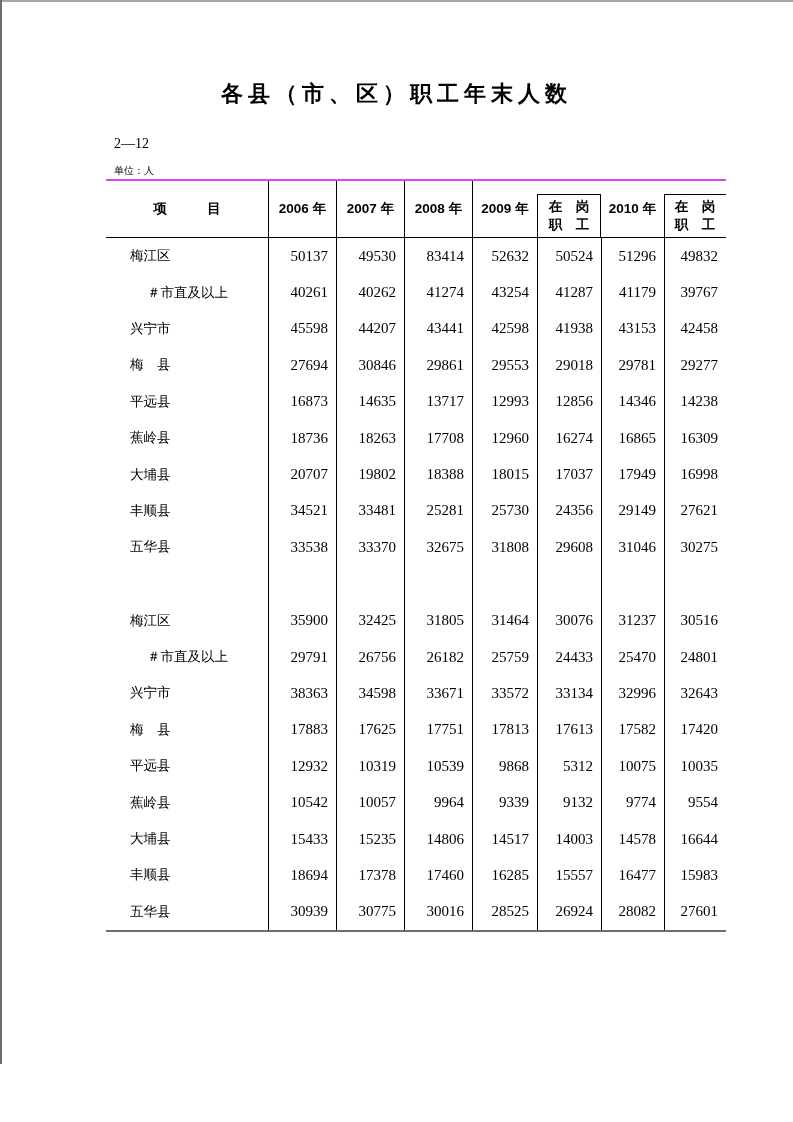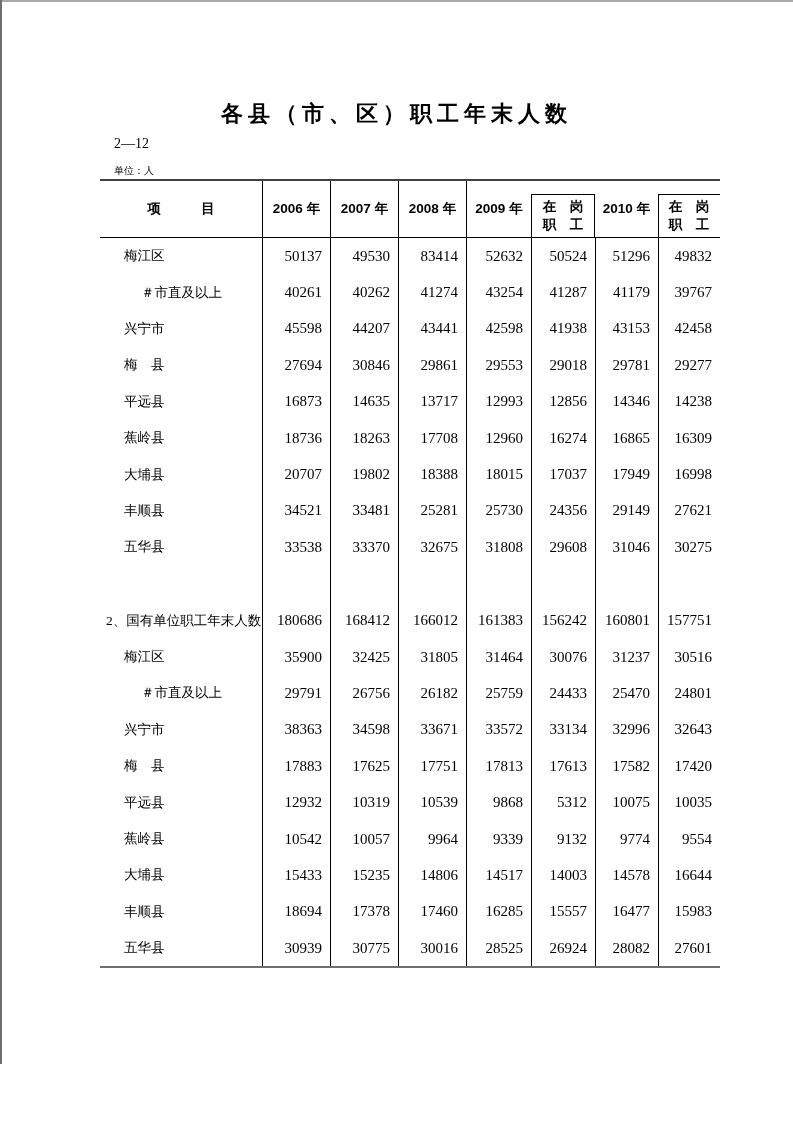--- a/index.html
+++ b/index.html
@@ -1,28 +1,28 @@
 <!DOCTYPE html>
 <html><head>
 <meta charset="utf-8">
 <style>
   html,body{margin:0;padding:0;background:#fff;}
   .page{position:relative;width:793px;height:1122px;background:#ffffff;overflow:hidden;
         font-family:"Liberation Serif","DejaVu Serif",serif;color:#000;}
   .edge-top{position:absolute;top:0;left:0;width:793px;height:2px;background:#a8a8a8;}
   .edge-left{position:absolute;top:0;left:0;width:2px;height:1064px;background:#6e6e6e;}
-  .title{position:absolute;top:99px;left:0;width:793px;text-align:center;
+  .title{position:absolute;top:79px;left:0;width:793px;text-align:center;
          font-family:"Liberation Sans","DejaVu Sans",sans-serif;
          font-weight:bold;font-size:22px;letter-spacing:5px;white-space:nowrap;}
   .table-code{position:absolute;top:136px;left:114px;font-size:14px;}
   .unit-label{position:absolute;top:164px;left:114px;font-size:10px;}
 
-  table.stat{position:absolute;top:179px;left:100px;width:620px;table-layout:fixed;
+  table.stat{position:absolute;top:179px;left:106px;width:620px;table-layout:fixed;
              border-collapse:separate;border-spacing:0;
-             border-top:2px solid #404040;border-bottom:2px solid #6f6f6f;}
+             border-top:2px solid #d946ef;border-bottom:2px solid #6f6f6f;}
   th{padding:0;font-family:"Liberation Sans","DejaVu Sans",sans-serif;
      font-weight:bold;font-size:13.5px;height:56px;vertical-align:middle;
      border-bottom:1px solid #000;white-space:nowrap;overflow:hidden;}
   th.vl{border-left:1px solid #000;}
   th.boxed{position:relative;vertical-align:top;}
   th.boxed .inbox{margin-top:17px;line-height:18px;}
   th.boxed::before{content:"";position:absolute;top:13px;left:0;right:0;bottom:0;
                    border-left:1px solid #000;border-top:1px solid #000;pointer-events:none;}
   th.boxed.closed::before{border-right:1px solid #000;}
   td{padding:0;height:36.4px;font-size:15px;vertical-align:middle;
@@ -174,30 +174,20 @@
           <td></td>
           <td class="vl"></td>
           <td class="vl"></td>
           <td class="vl"></td>
           <td class="vl"></td>
           <td class="vl"></td>
           <td class="vl"></td>
           <td class="vl"></td>
         </tr>
         <tr>
-          <td class="lbl ind0">2、国有单位职工年末人数</td>
-          <td class="val vl">180686</td>
-          <td class="val vl">168412</td>
-          <td class="val vl">166012</td>
-          <td class="val vl">161383</td>
-          <td class="val vl">156242</td>
-          <td class="val vl">160801</td>
-          <td class="val vl">157751</td>
-        </tr>
-        <tr>
           <td class="lbl ind1">梅江区</td>
           <td class="val vl">35900</td>
           <td class="val vl">32425</td>
           <td class="val vl">31805</td>
           <td class="val vl">31464</td>
           <td class="val vl">30076</td>
           <td class="val vl">31237</td>
           <td class="val vl">30516</td>
         </tr>
         <tr>

